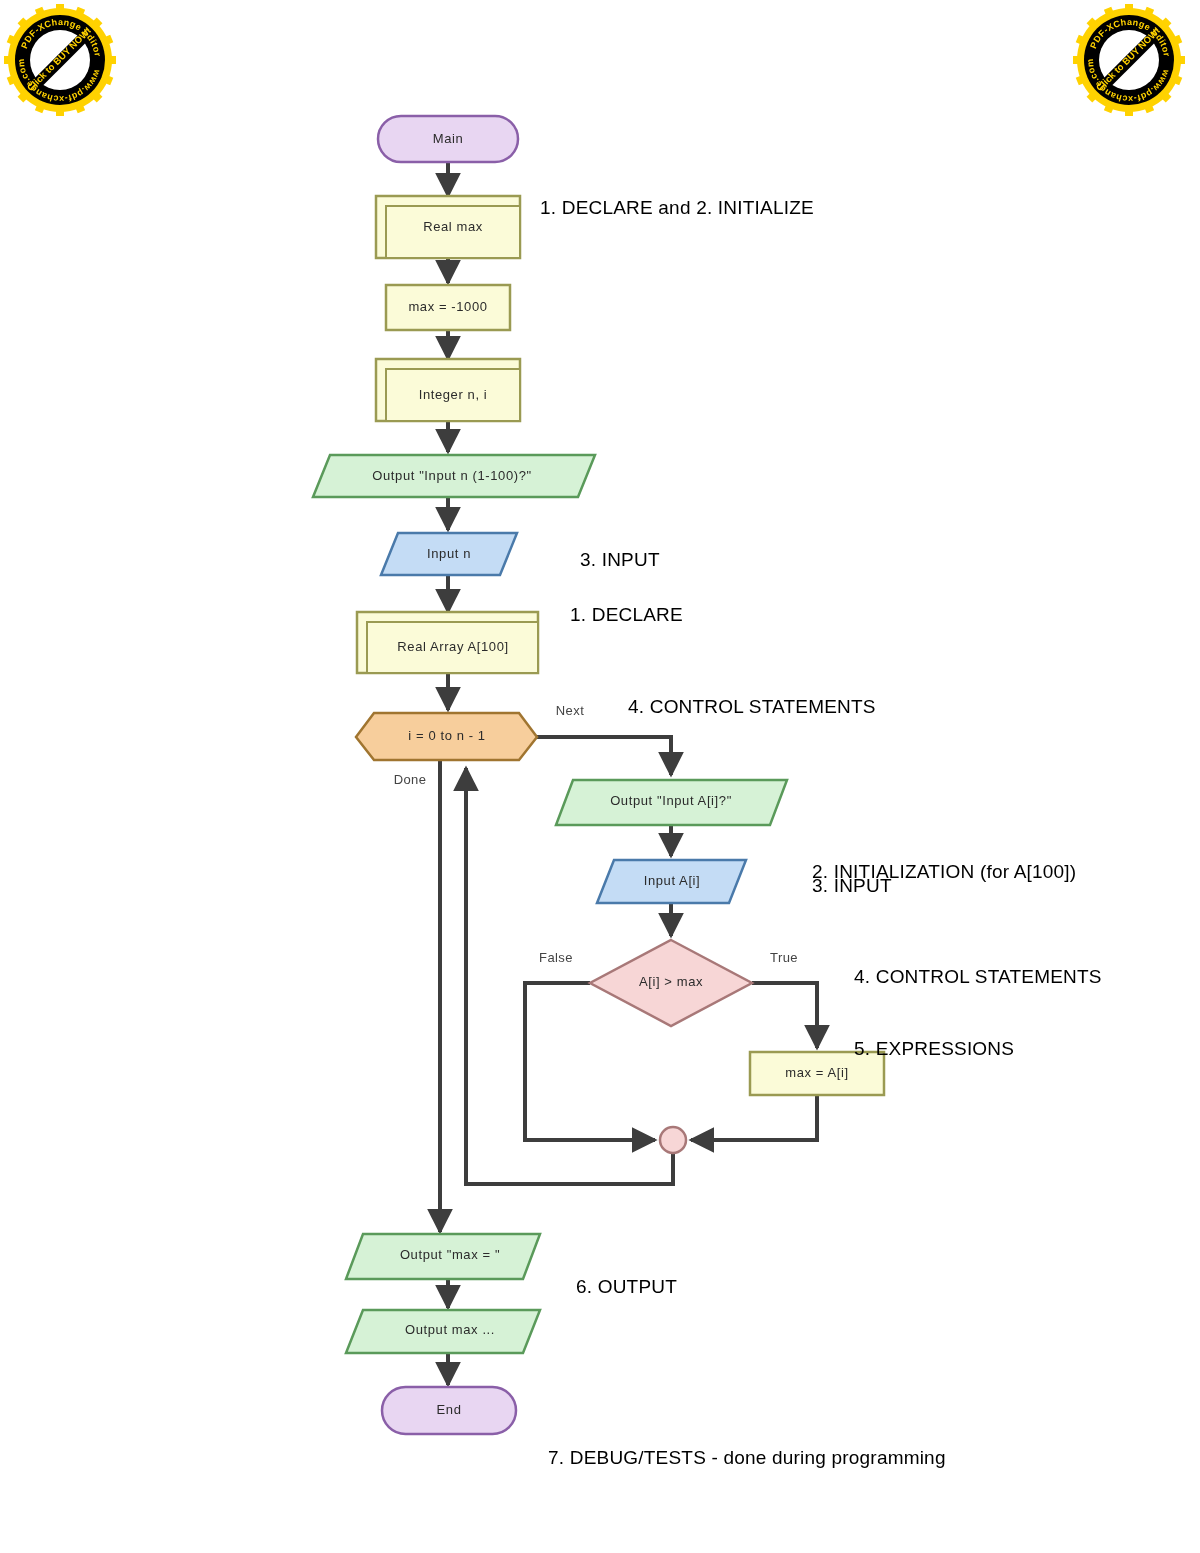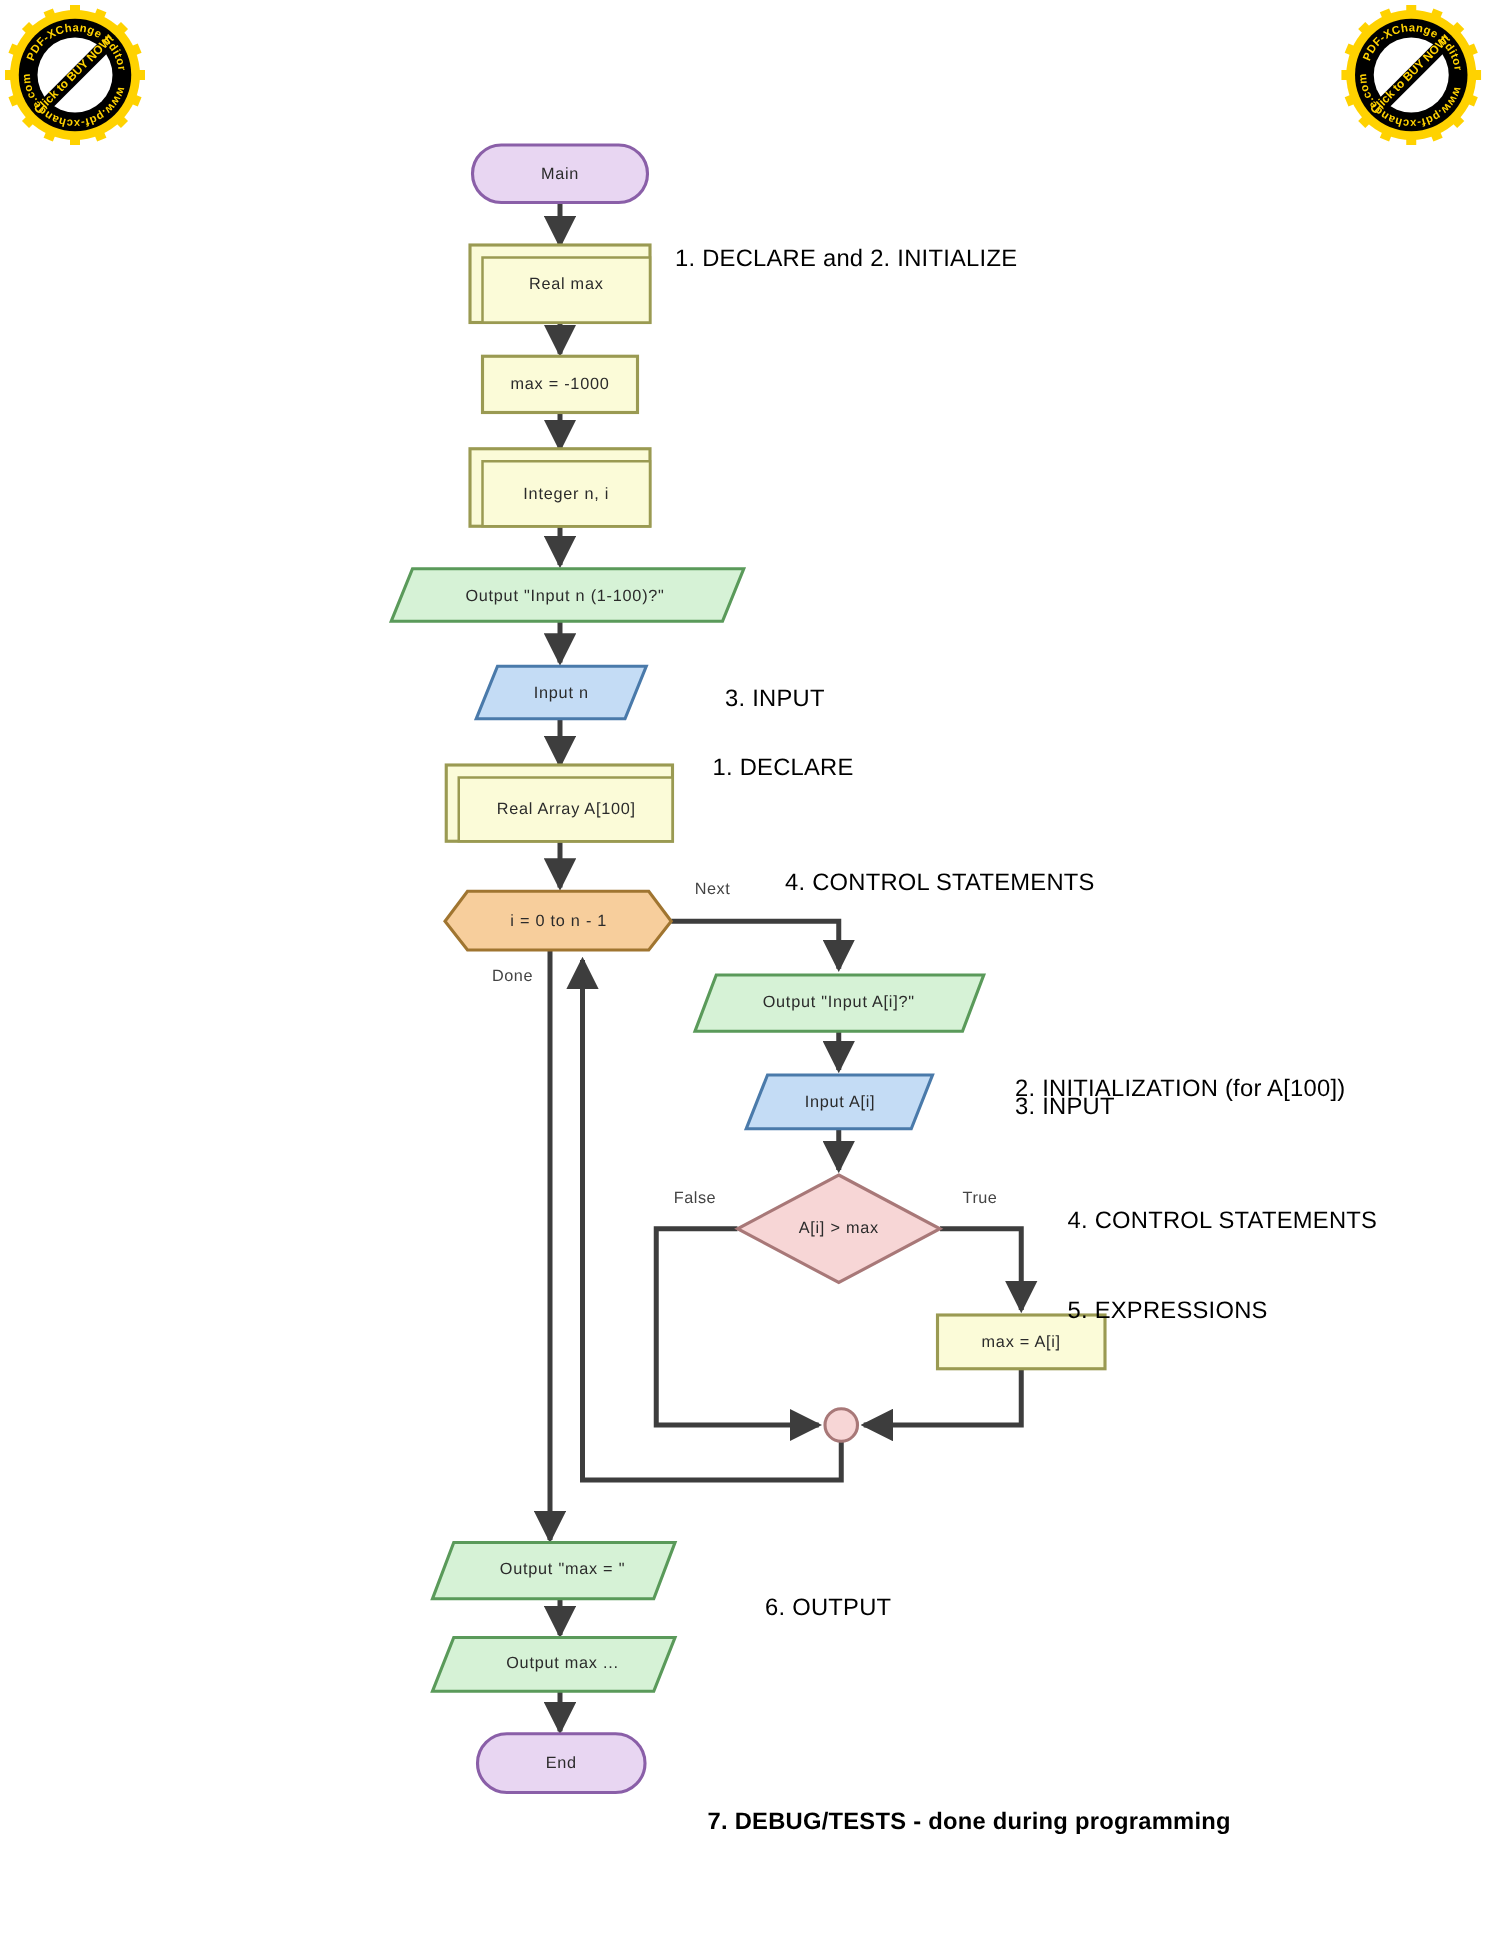--- a/index.html
+++ b/index.html
@@ -248,16 +248,16 @@
   </svg>
 
   <div class="annot" style="left:540px; top:197px;">1. DECLARE and 2. INITIALIZE</div>
   <div class="annot" style="left:580px; top:549px;">3. INPUT</div>
   <div class="annot" style="left:570px; top:604px;">1. DECLARE</div>
   <div class="annot" style="left:628px; top:696px;">4. CONTROL STATEMENTS</div>
   <div class="annot" style="left:812px; top:861px;">2. INITIALIZATION (for A[100])</div>
   <div class="annot" style="left:812px; top:875px;">3. INPUT</div>
   <div class="annot" style="left:854px; top:966px;">4. CONTROL STATEMENTS</div>
   <div class="annot" style="left:854px; top:1038px;">5. EXPRESSIONS</div>
-  <div class="annot" style="left:576px; top:1276px;margin-left:36px;">6. OUTPUT</div>
-  <div class="annot" style="left:566px; top:1447px;font-weight:bold;">7. DEBUG/TESTS - done during programming</div>
+  <div class="annot" style="left:576px; top:1276px;">6. OUTPUT</div>
+  <div class="annot" style="left:548px; top:1447px;">7. DEBUG/TESTS - done during programming</div>
 
 </div>
 
 </body></html>

